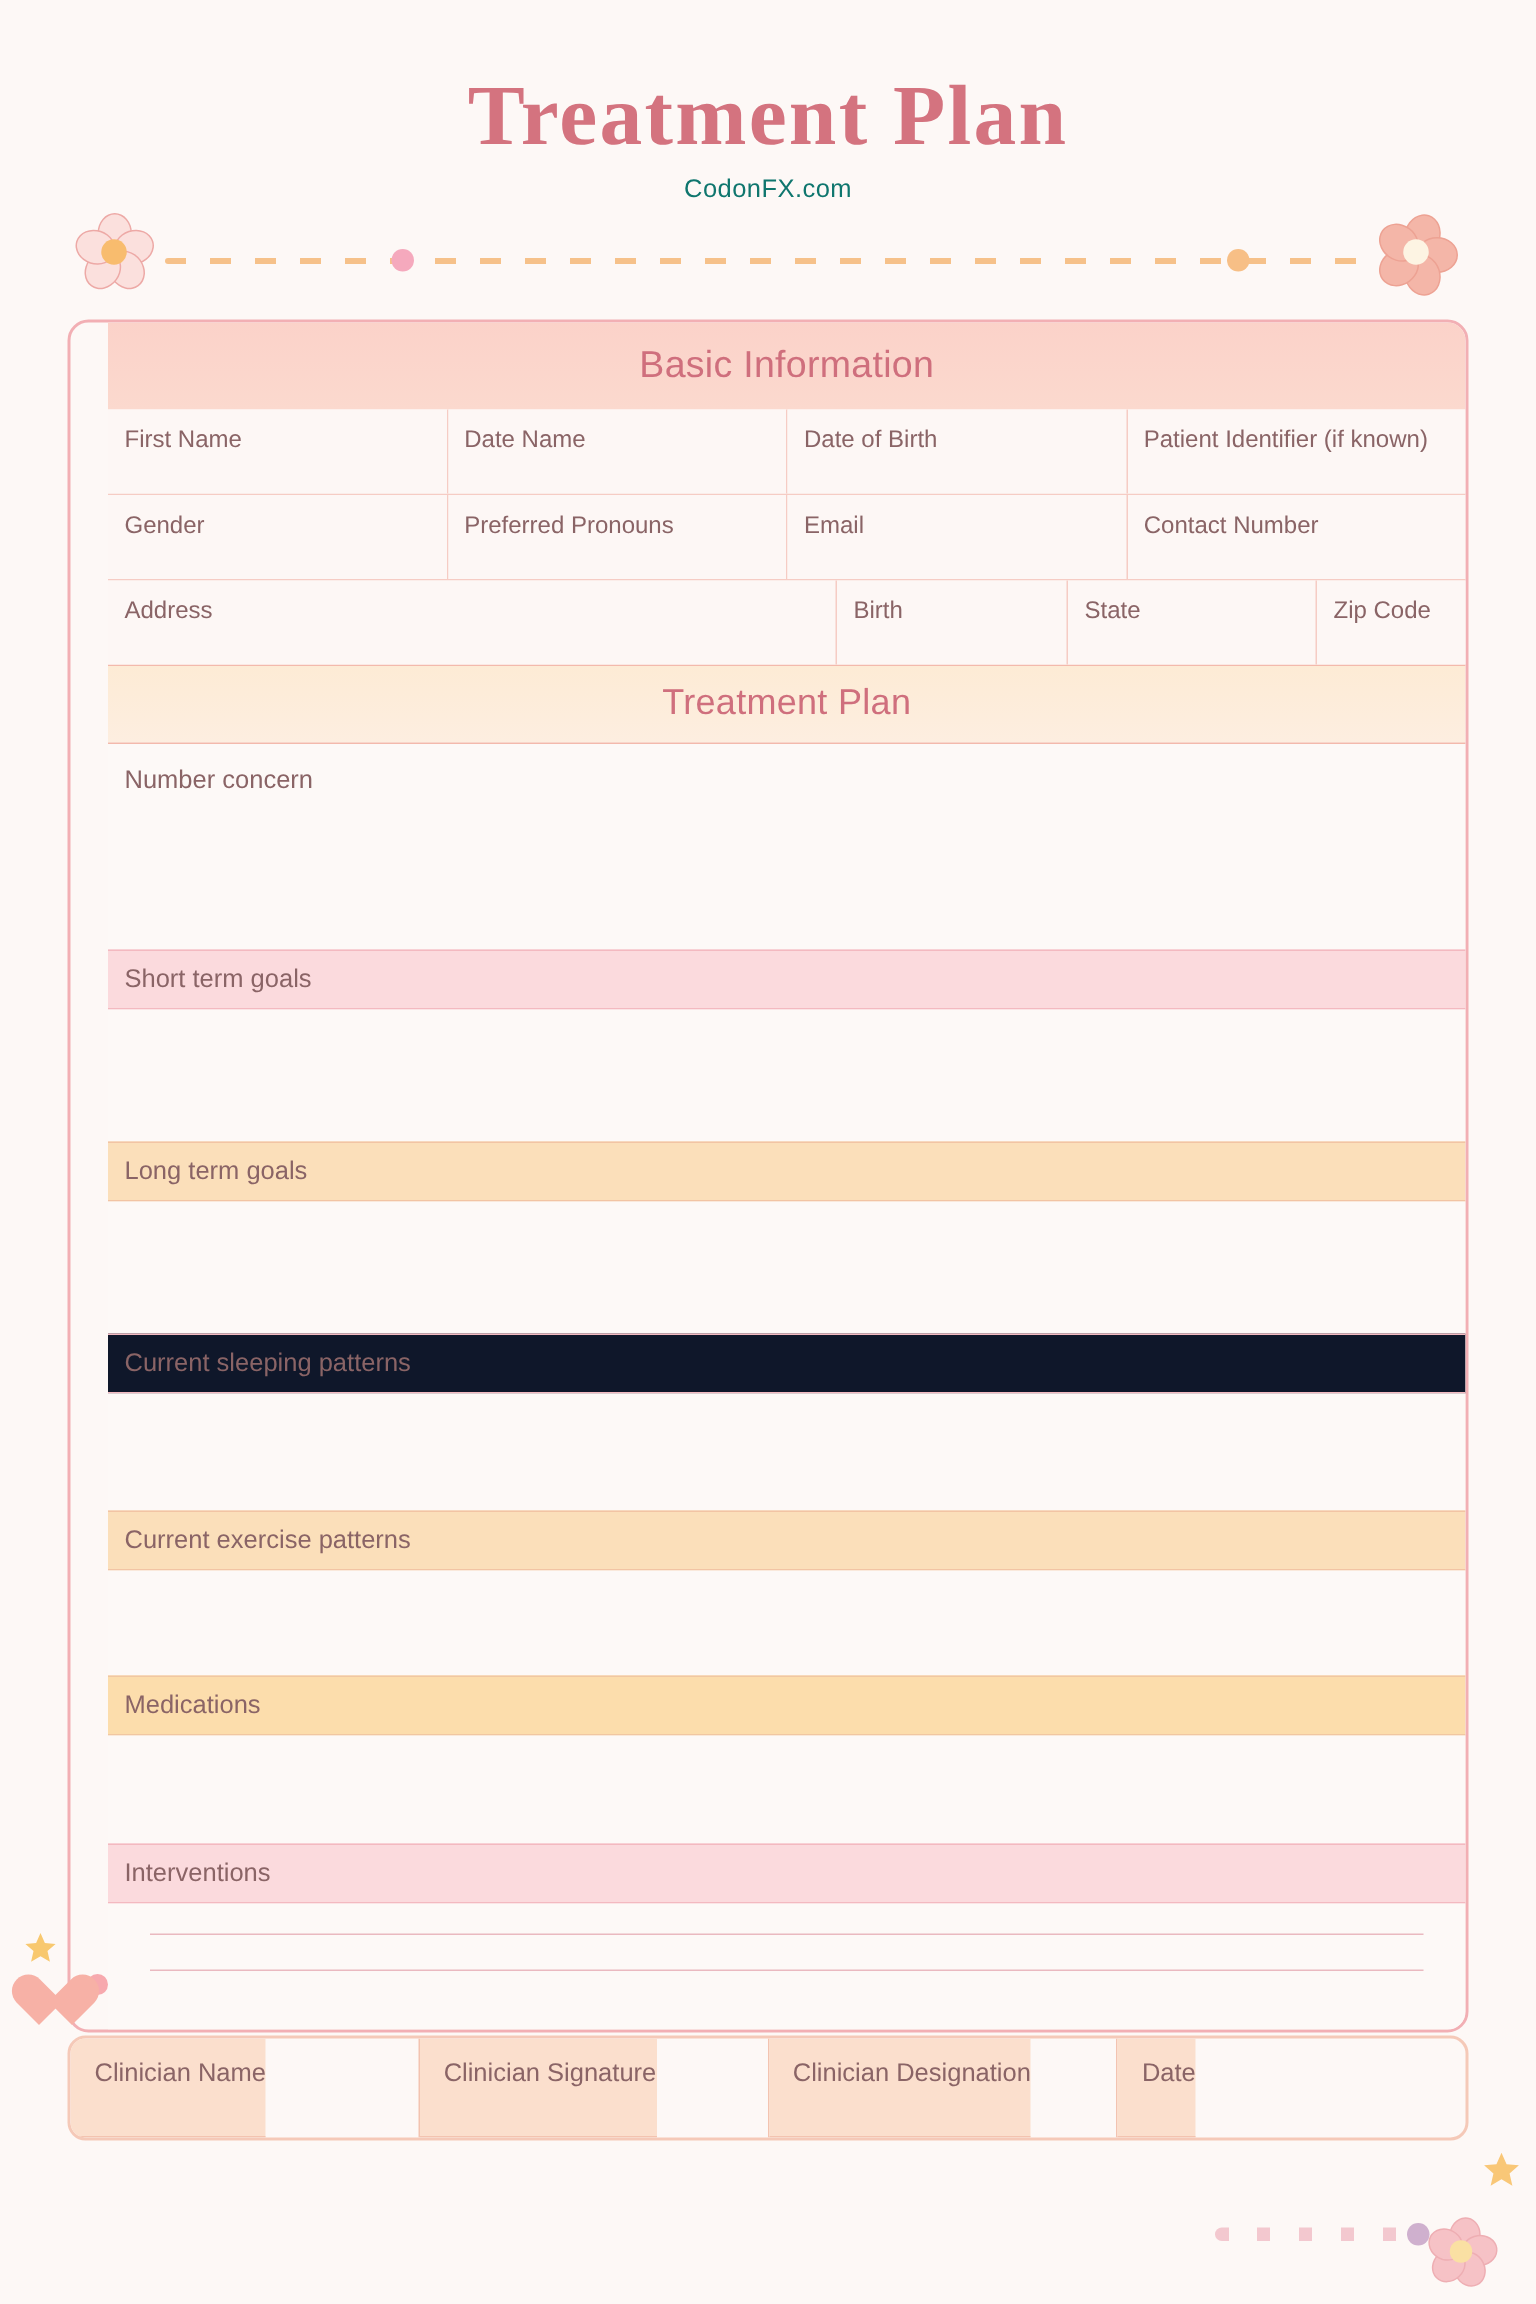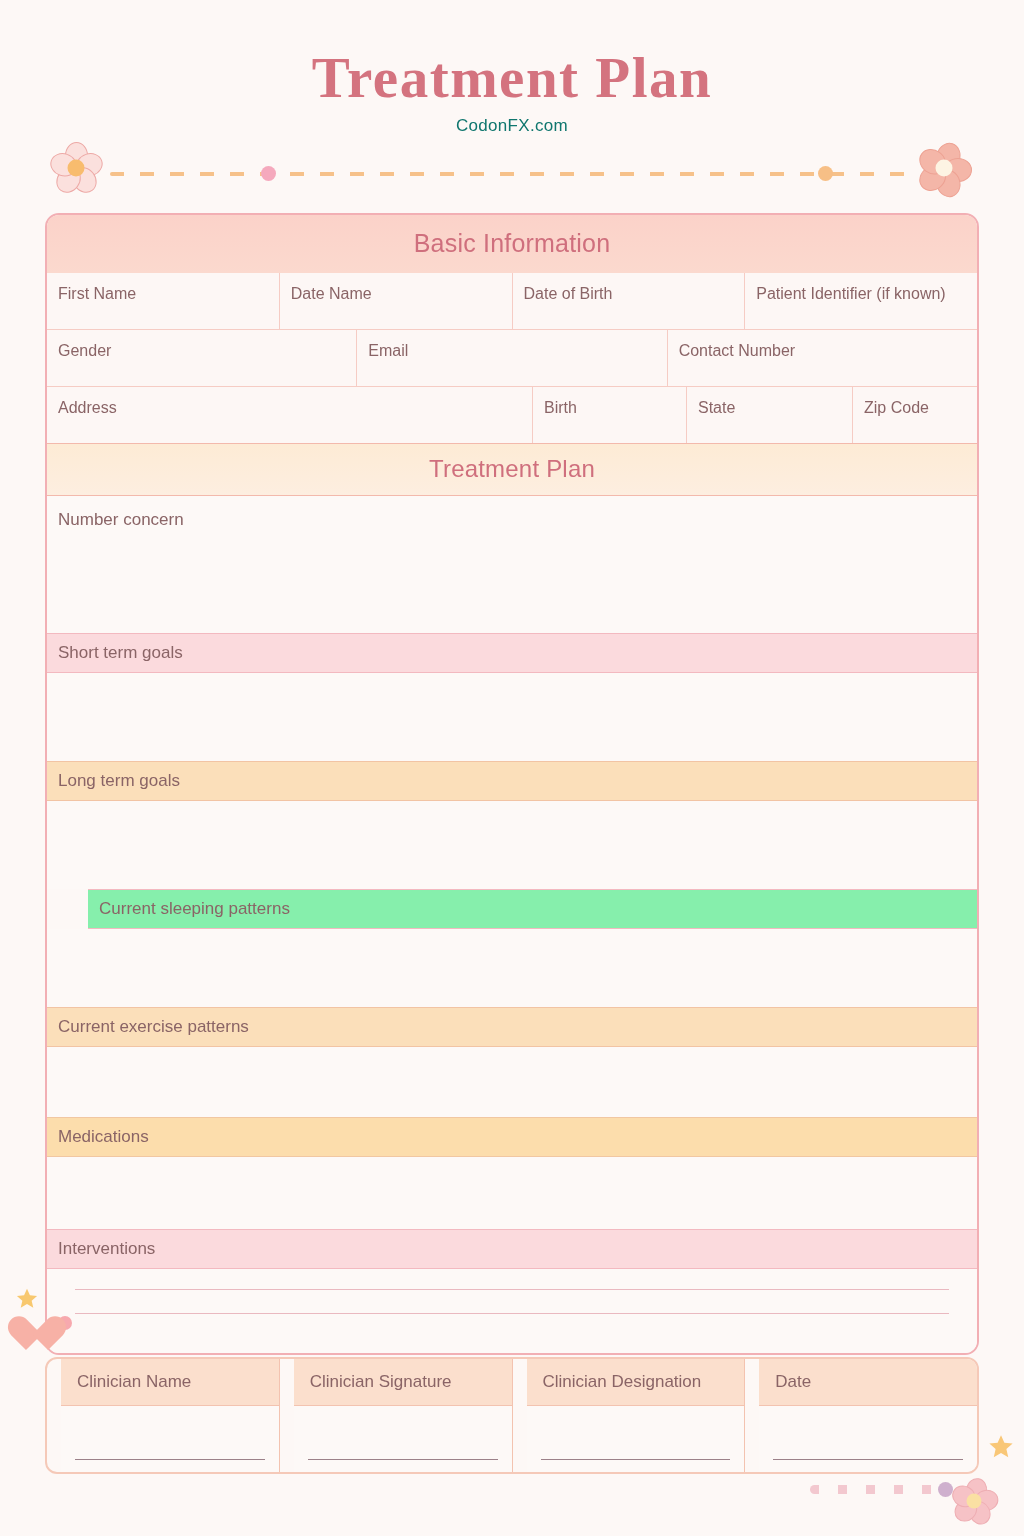--- a/index.html
+++ b/index.html
@@ -107,20 +107,21 @@
 
   
   .main-card {
     position: absolute;
     left: 45px; top: 213px;
     width: 934px;
     border: 2px solid #f2afb4;
     border-radius: 14px;
     overflow: hidden;
     background: #fdf8f6;
+    padding-left: 25px;
   }
 
   .section-header {
     text-align: center;
     font-size: 25px;
     color: #cf6f7d;
     padding: 14px 0 15px;
     letter-spacing: 0.2px;
   }
   .section-header.basic {
@@ -152,21 +153,21 @@
   .cell.zip  { flex: 0 0 126px; }
 
   
   .block-label {
     font-size: 17px;
     color: #8a6466;
     padding: 9px 0 9px 11px;
   }
   .block-label.plain { background: #fdf9f7; padding-top: 14px; }
   .block-label.pink  { background: #fbdadd; border-top: 1px solid #f3b9c0; border-bottom: 1px solid #f3b9c0; }
-  .block-label.pink2 { background: #86efac; border-top: 1px solid #f3b9c0; border-bottom: 1px solid #f3b9c0; margin-left: 41px; }
+  .block-label.pink2 { background: #0f172a; border-top: 1px solid #f3b9c0; border-bottom: 1px solid #f3b9c0; }
   .block-label.peach { background: #fbdfba; border-top: 1px solid #f2c4a4; border-bottom: 1px solid #f2c4a4; }
   .block-label.gold  { background: #fcddac; border-top: 1px solid #f1c7a2; border-bottom: 1px solid #f1c7a2; }
 
   .block-field { background: #fdf9f7; }
 
   .lines-area { position: relative; padding: 20px 28px 16px 28px; }
   .write-line {
     height: 0;
     border-bottom: 1.5px solid #eab9c0;
     margin-bottom: 23px;
@@ -180,22 +181,21 @@
     border: 2px solid #f5c9b8;
     border-radius: 12px;
     overflow: hidden;
     display: flex;
     background: #fdf8f6;
   }
   .foot-cell {
     flex: 1;
     border-right: 1px solid #f3c3b0;
     display: flex;
-    flex-direction: column;
-    padding-left: 14px;
+    flex-direction: row;
   }
   .foot-cell:last-child { border-right: none; }
   .foot-head {
     background: #fbdfcd;
     color: #8a6466;
     font-size: 17px;
     padding: 13px 0 13px 16px;
     border-bottom: 1px solid #f3c3b0;
   }
   .foot-body {
@@ -303,20 +303,21 @@
 
   <div class="grid-row">
     <div class="cell">First Name</div>
     <div class="cell">Date Name</div>
     <div class="cell">Date of Birth</div>
     <div class="cell">Patient Identifier (if known)</div>
   </div>
 
   <div class="grid-row">
     <div class="cell">Gender</div>
+    <div class="cell">Preferred Pronouns</div>
     <div class="cell">Email</div>
     <div class="cell">Contact Number</div>
   </div>
 
   <div class="grid-row">
     <div class="cell addr">Address</div>
     <div class="cell city">Birth</div>
     <div class="cell state">State</div>
     <div class="cell zip">Zip Code</div>
   </div>

